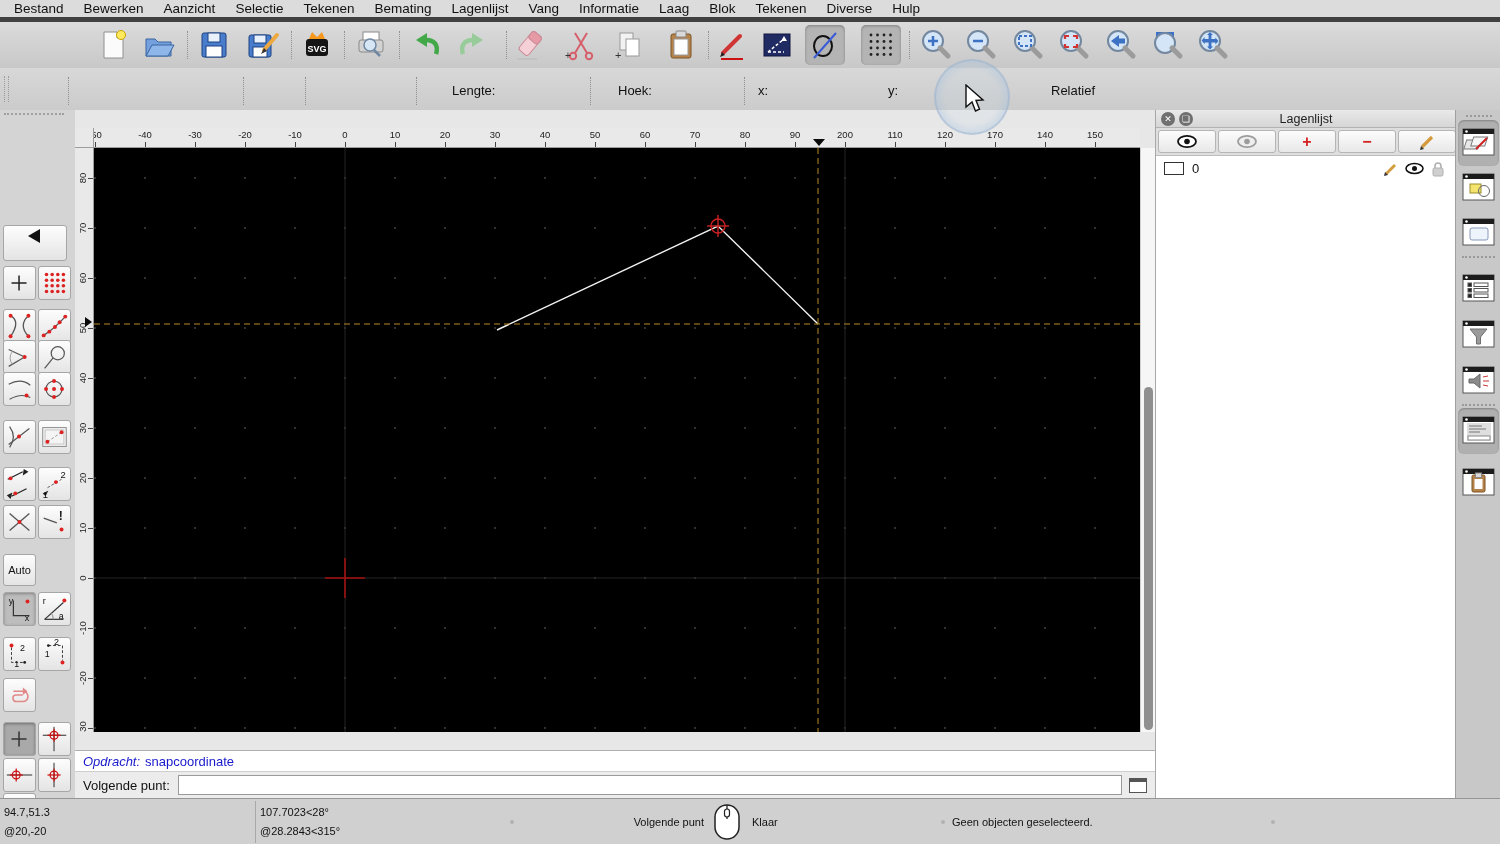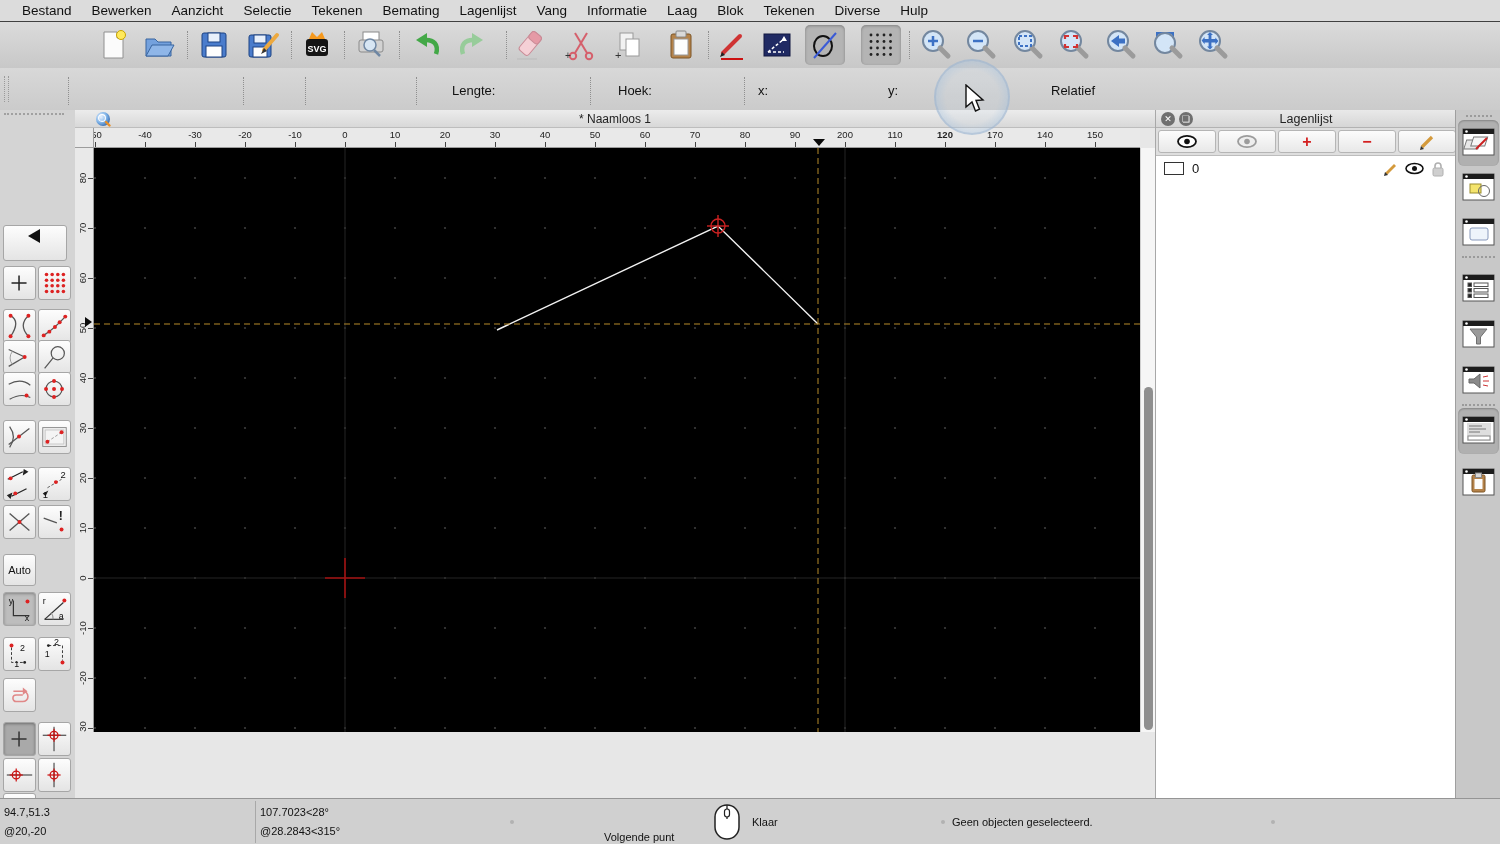--- a/index.html
+++ b/index.html
@@ -1,20 +1,20 @@
 <!DOCTYPE html>
 <html><head>
 <meta charset="utf-8">
 <style>
 html,body{margin:0;padding:0}
 body{width:1500px;height:844px;overflow:hidden;background:#d4d4d4;font-family:"Liberation Sans","DejaVu Sans",sans-serif}
 #app{position:relative;width:1500px;height:844px;background:#d4d4d4;overflow:hidden}
 .abs{position:absolute}
 
-#menubar{left:0;top:0;width:1500px;height:22px;background:#dcdcdc;border-bottom:1px solid #404040;display:flex;align-items:center;padding-left:12px;box-sizing:border-box}
+#menubar{left:0;top:0;width:1500px;height:22px;background:#dcdcdc;border-bottom:5px solid #404040;display:flex;align-items:center;padding-left:4px;box-sizing:border-box}
 .mi{font-size:13.5px;color:#111;padding:0 10px;white-space:nowrap}
 
 #tb-main{left:0;top:22px;width:1500px;height:46px;background:linear-gradient(#dbdbdb,#c8c8c8);border-bottom:1px solid #a3a3a3}
 #tb-opt{left:0;top:68px;width:1500px;height:42px;background:linear-gradient(#d8d8d8,#cbcbcb);border-bottom:1px solid #a6a6a6}
 .slot{position:absolute;top:3px;width:40px;height:40px;display:flex;align-items:center;justify-content:center}
 .slot.pressed{background:#b4b4b4;border-radius:5px;box-shadow:inset 0 1px 3px rgba(0,0,0,.28)}
 .sepd{position:absolute;top:9px;height:28px;width:0;border-left:1px dotted #8f8f8f}
 .handle{position:absolute;top:8px;height:26px;width:0;border-left:1px dotted #9a9a9a}
 .obtn{position:absolute;top:72px;height:36px;display:flex;align-items:center;justify-content:center;border-radius:4px}
 .obtn.pressed{background:#b2b2b2;box-shadow:inset 0 1px 3px rgba(0,0,0,.28)}
@@ -622,28 +622,20 @@
           <circle cx="8" cy="10" r="3" stroke="#111" fill="none" stroke-width="1.6"></circle>
           <line x1="11" y1="10" x2="26" y2="10" stroke="#111" stroke-width="2"></line>
           <line x1="21" y1="10" x2="21" y2="14" stroke="#111" stroke-width="2"></line>
           <line x1="25" y1="10" x2="25" y2="14" stroke="#111" stroke-width="2"></line>
           <use href="#tgt" x="16" y="25"></use>
         </svg>
       </div>
     </div>
 
   <div id="center" class="abs">
-    <div id="doc-titlebar">
-      <svg style="position:absolute;left:20px;top:1px" width="16" height="16">
-          <circle cx="8" cy="8" r="7" fill="url(#orb)"></circle>
-          <path d="M11 11 l3.5 3.5" stroke="#e8902a" stroke-width="2.4" stroke-linecap="round"></path>
-          <circle cx="7" cy="7" r="3.4" fill="none" stroke="#fff" stroke-width="1.1"></circle>
-        </svg>
-      <div id="doc-title">* Naamloos 1</div>
-    </div>
     <div id="ruler-corner"></div>
     <div id="h-ruler">
         <div class="hlb" style="left: 1px;">-50</div>
         <div class="htk" style="left: 1px;"></div>
         <div class="hlb" style="left: 51px;">-40</div>
         <div class="htk" style="left: 51px;"></div>
         <div class="hlb" style="left: 101px;">-30</div>
         <div class="htk" style="left: 101px;"></div>
         <div class="hlb" style="left: 151px;">-20</div>
         <div class="htk" style="left: 151px;"></div>
@@ -666,21 +658,21 @@
         <div class="hlb" style="left: 601px;">70</div>
         <div class="htk" style="left: 601px;"></div>
         <div class="hlb" style="left: 651px;">80</div>
         <div class="htk" style="left: 651px;"></div>
         <div class="hlb" style="left: 701px;">90</div>
         <div class="htk" style="left: 701px;"></div>
         <div class="hlb" style="left: 751px;">200</div>
         <div class="htk" style="left: 751px;"></div>
         <div class="hlb" style="left: 801px;">110</div>
         <div class="htk" style="left: 801px;"></div>
-        <div class="hlb" style="left: 851px; font-weight: bold;">120</div>
+        <div class="hlb" style="left: 851px;">120</div>
         <div class="htk" style="left: 851px;"></div>
         <div class="hlb" style="left: 901px;">170</div>
         <div class="htk" style="left: 901px;"></div>
         <div class="hlb" style="left: 951px; text-align: right;">140</div>
         <div class="htk" style="left: 951px;"></div>
         <div class="hlb" style="left: 1001px;">150</div>
         <div class="htk" style="left: 1001px;"></div>
         <div class="hmk" style="left: 724.5px;"></div>
       </div>
     <div id="v-ruler">
@@ -982,20 +974,29 @@
         <circle r="7"></circle>
           <line x1="0" y1="-11" x2="0" y2="11"></line>
           <line x1="-11" y1="0" x2="11" y2="0"></line>
       </g>
     </svg>
 
     <div id="v-scroll">
         <div id="v-thumb"></div>
       </div>
 
+    <div id="cmdh">
+      <i>Opdracht:</i>
+      <span>snapcoordinate</span>
+    </div>
+    <div id="cmdp">
+      <label>Volgende punt:</label>
+      <input value="" style="">
+      <div id="cmd-detach"></div>
+    </div>
   </div>
 
   <div id="layerpanel" class="abs">
     <div id="lp-head">
       <div class="winbtn" style="left:5px">✕</div>
       <div class="winbtn" style="left:23px">❏</div>
       <div id="lp-title">Lagenlijst</div>
     </div>
     <div id="lp-toolbar">
       <div class="lpbtn" style="left:2px">
@@ -1139,21 +1140,21 @@
       <div class="docksep" style="top: 146px;"></div>
       <div class="docksep" style="top: 294px;"></div>
     </div>
 
   <div id="statusbar" class="abs">
     <span class="sbtext" style="left:4px;top:7px">94.7,51.3</span>
     <span class="sbtext" style="left:4px;top:26px">@20,-20</span>
     <i class="sbsep"></i>
     <span class="sbtext" style="left:260px;top:7px">107.7023&lt;28°</span>
     <span class="sbtext" style="left:260px;top:26px">@28.2843&lt;315°</span>
-    <span class="sbtext" style="left:604px;top:32px;width:100px;display:inline-block">Volgende punt</span>
+    <span class="sbtext" style="left:604px;top:17px;width:100px;text-align:right;display:inline-block">Volgende punt</span>
     <svg style="position:absolute;left:713px;top:4px" width="28" height="38">
         <rect x="2" y="2" width="24" height="34" rx="12" fill="#fff" stroke="#222" stroke-width="1.5"></rect>
         <line x1="14" y1="2" x2="14" y2="16" stroke="#222" stroke-width="1.3"></line>
         <rect x="11.5" y="6" width="5" height="8" rx="2.4" fill="#fff" stroke="#222" stroke-width="1.2"></rect>
       </svg>
     <span class="sbtext" style="left:752px;top:17px">Klaar</span>
     <span class="sbtext" style="left:952px;top:17px">Geen objecten geselecteerd.</span>
   </div>
   <i class="sbdot abs" style="left:510px"></i>
   <i class="sbdot abs" style="left:941px"></i>

